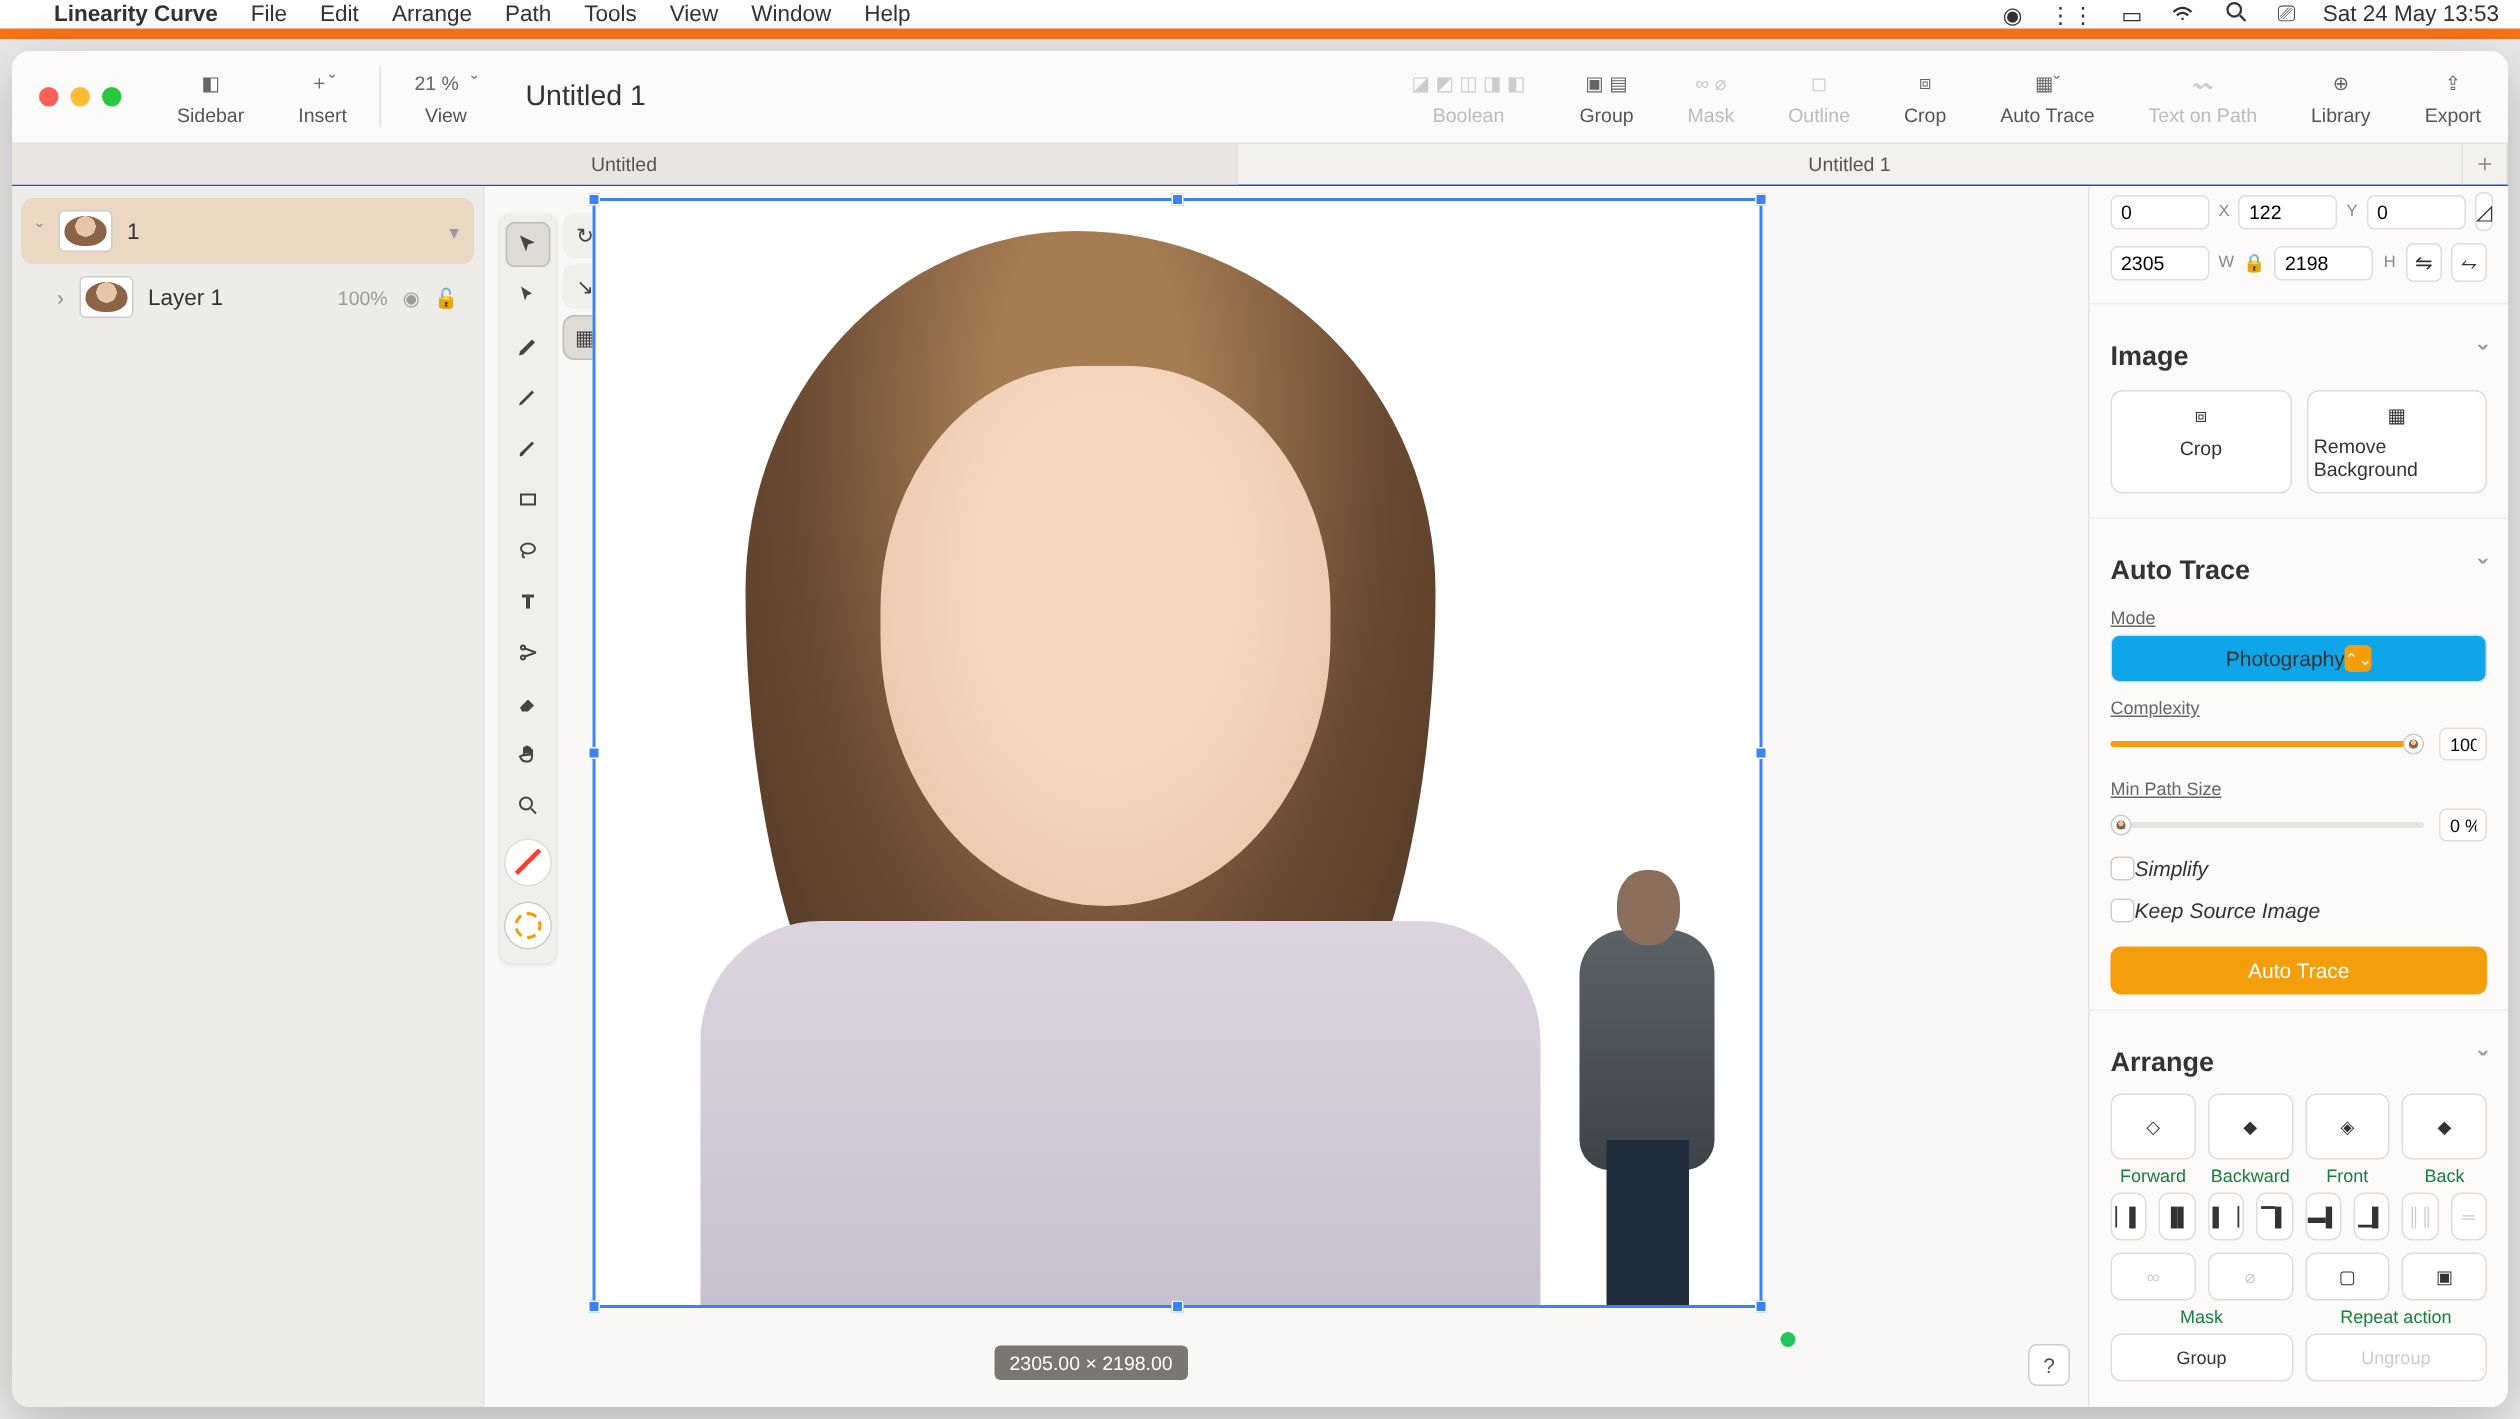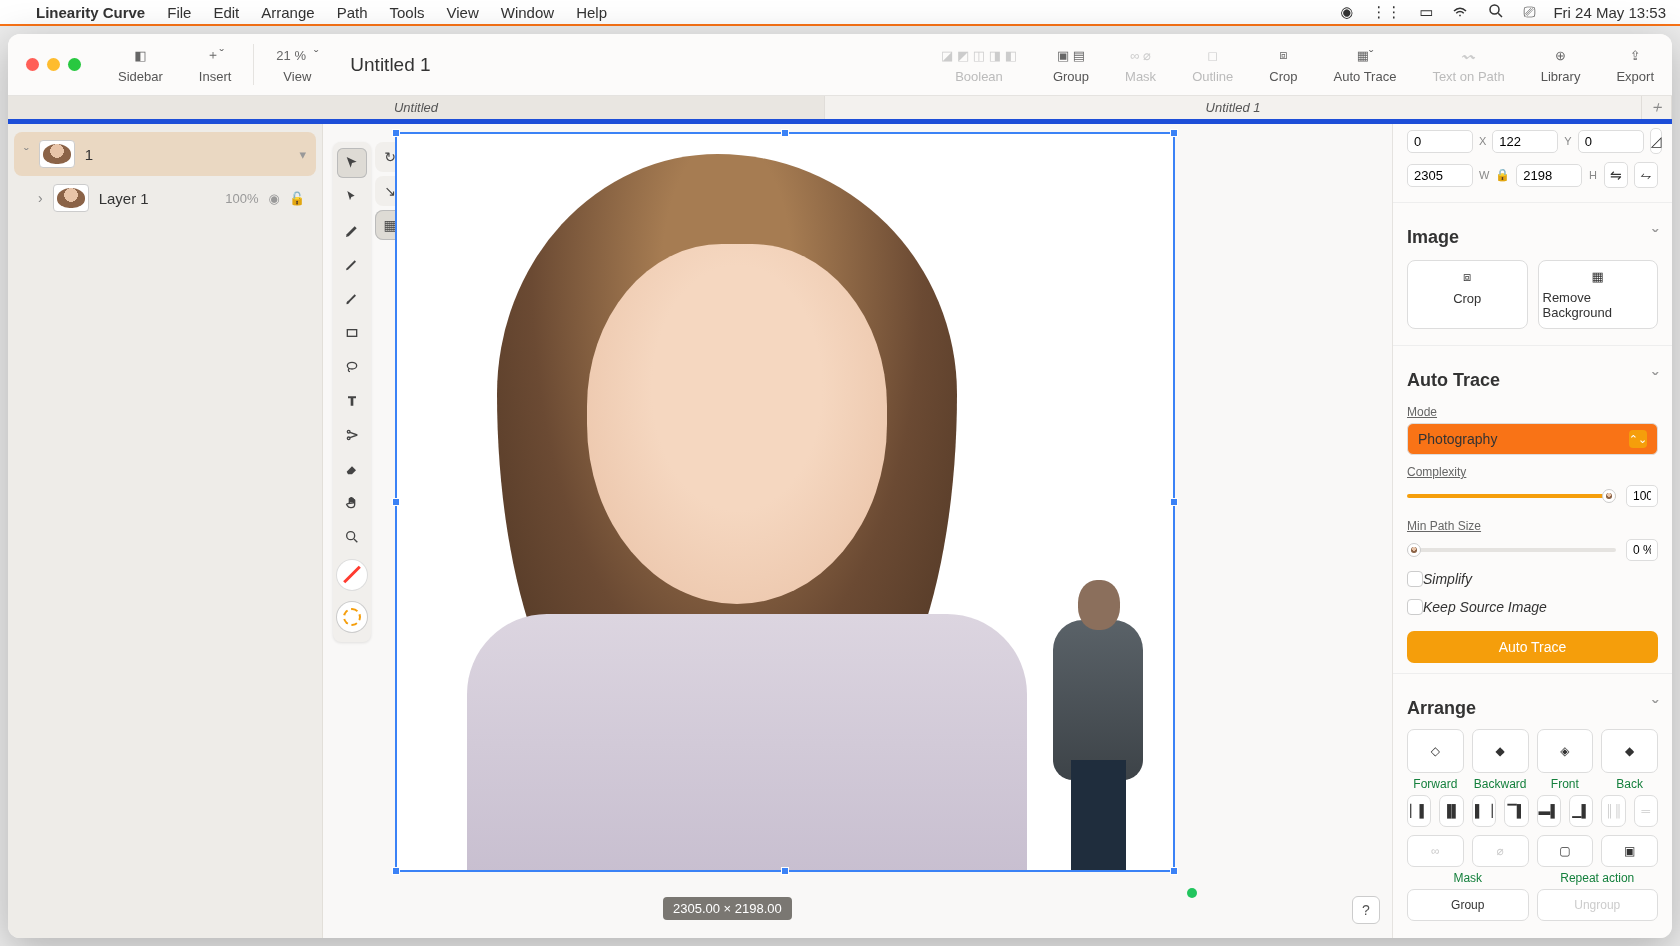--- a/index.html
+++ b/index.html
@@ -1,19 +1,19 @@
 <!DOCTYPE html>
 <html><head>
 <meta charset="utf-8">
 <style>
 * { margin:0; padding:0; box-sizing:border-box; font-family:-apple-system,BlinkMacSystemFont,"Segoe UI",sans-serif; }
 body { width:1680px; height:946px; background:#ececec; overflow:hidden; font-size:14px; color:#333; }
 
 
-.menubar { height:26px; background:#fff; display:flex; align-items:center; padding:0 14px; gap:22px; font-size:15px; border-bottom:2px solid #f97316;}
+.menubar { height:26px; background:#fff; display:flex; align-items:center; padding:0 14px; gap:22px; font-size:15px; border-bottom:7px solid #f97316;}
 .menubar .apple { font-size:17px; }
 .menubar .app { font-weight:600; }
 .menubar .spacer { flex:1; }
 .menubar .status { display:flex; align-items:center; gap:18px; font-size:15px;}
 .status svg { width:18px; height:18px; }
 .status .dt { font-weight:500; }
 
 
 .window { position:absolute; left:8px; top:34px; right:8px; bottom:8px; background:#f9f8f7; border-radius:12px; box-shadow:0 10px 40px rgba(0,0,0,.25); overflow:hidden; display:flex; flex-direction:column;}
 .titlebar { height:62px; display:flex; align-items:stretch; background:#fcfbfa; border-bottom:1px solid #e5e3e0;}
@@ -23,21 +23,21 @@
 .tb-item { display:flex; flex-direction:column; align-items:center; justify-content:center; gap:4px; padding:0 18px; color:#555; font-size:13px;}
 .tb-item .ico { height:20px; display:flex; align-items:center; justify-content:center; color:#666;}
 .tb-item.dim { color:#bbb; }
 .tb-item.dim .ico { color:#ccc; }
 .zoom { display:flex; align-items:center; gap:8px;}
 .doc-title { font-size:19px; font-weight:500; padding-left:14px; display:flex; align-items:center; color:#333;}
 .tb-right { margin-left:auto; display:flex;}
 .tb-sep { width:1px; background:#e5e3e0; margin:10px 4px;}
 
 
-.tabs { height:28px; display:flex; background:#f3f1ee; border-bottom:5px solid #1d4ed8; font-size:13px;font-style:italic;}
+.tabs { height:28px; display:flex; background:#f3f1ee; border-bottom:1px solid #1d4ed8; font-size:13px;}
 .tab { flex:1; display:flex; align-items:center; justify-content:center; border-right:1px solid #e0ddd9; color:#555;}
 .tab.active { background:#e9e6e1; }
 .tab.add { flex:0 0 30px; font-size:16px; color:#888;}
 
 
 .main { flex:1; display:flex; overflow:hidden;}
 .sidebar { width:315px; background:#eeece8; border-right:1px solid #e2dfd9; padding:8px 6px;}
 .layer-row { display:flex; align-items:center; height:44px; border-radius:8px; padding:0 10px; gap:10px;}
 .layer-row.sel { background:#ead8c2; }
 .thumb { width:36px; height:28px; background:#fff; border:1px solid #ccc; border-radius:4px; position:relative; overflow:hidden;}
@@ -78,21 +78,21 @@
 .rp-title { text-align:center; font-weight:600; padding:12px 0 8px; font-size:16px;}
 .rp-row { display:flex; gap:6px; padding:4px 14px; align-items:center;}
 .rp-row input[type=text]{ width:66px; border:1px solid #ddd; border-radius:5px; padding:3px 6px; font-size:13px;}
 .rp-row .lbl { font-size:11px; color:#888; width:12px; text-align:center;}
 .rp-row .iconbtn { width:30px; height:26px; border:1px solid #ddd; border-radius:5px; display:flex;align-items:center;justify-content:center; background:#fff;}
 .section-h { display:flex; align-items:center; justify-content:space-between; padding:14px 14px 6px; font-weight:600; font-size:18px;}
 .section-h .chev{color:#999;}
 .btn-pair { display:flex; gap:10px; padding:6px 14px;}
 .btn-pair .btn { flex:1; border:1px solid #ddd; border-radius:8px; background:#fff; padding:8px 4px; display:flex; flex-direction:column; align-items:center; gap:6px; font-size:13px;}
 .field-label { font-size:12px; color:#666; padding:8px 14px 2px;text-decoration:underline;}
-.select { margin:2px 14px; border:1px solid #ddd; border-radius:6px; padding:6px 10px; background:#f97316; display:flex; justify-content:space-between; align-items:center;}
+.select { margin:2px 14px; border:1px solid #ddd; border-radius:6px; padding:6px 10px; background:#0ea5e9; display:flex; justify-content:center; align-items:center;}
 .select .knob { width:18px; height:18px; background:#f59e0b; border-radius:4px; display:flex;align-items:center;justify-content:center;color:#fff;font-size:11px;}
 .slider-row { display:flex; align-items:center; gap:10px; padding:4px 14px;}
 .slider { flex:1; height:4px; background:linear-gradient(to right,#f59e0b var(--p,100%),#e5e3e0 var(--p,100%)); border-radius:2px; position:relative;}
 .slider .thumb { position:absolute; right:0; top:-5px; width:14px; height:14px; background:#fff; border:1px solid #ccc; border-radius:50%;}
 .slider.zero .thumb { left:0; right:auto;}
 .slider.zero { background:#e5e3e0;}
 .pct { width:32px; border:1px solid #ddd; border-radius:5px; padding:3px 6px; font-size:12px; text-align:left;}
 .check-row { display:flex; align-items:center; padding:6px 14px;font-style:italic;}
 .checkbox { width:16px; height:16px; border:1px solid #ccc; border-radius:4px; background:#fff;}
 .big-btn { margin:10px 14px; background:#f59e0b; color:#fff; text-align:center; padding:8px; border-radius:7px; font-weight:500;}
@@ -128,21 +128,21 @@
           <path d="M4 12c5-5 11-5 16 0M7 15c3-3 7-3 10 0M11 18h2"></path>
         </svg>
     </span>
     <span>
       <svg viewBox="0 0 24 24" fill="none" stroke="currentColor" stroke-width="2">
           <circle cx="10" cy="10" r="6"></circle>
           <path d="M20 20l-5-5"></path>
         </svg>
     </span>
     <span>⎚</span>
-    <span class="dt">Fri 24 May  13:53</span>
+    <span class="dt">Sat 24 May  13:53</span>
   </div>
 </div>
 
 <div class="window">
 
   <div class="titlebar">
     <div class="traffic">
       <div class="tl r"></div>
       <div class="tl y"></div>
       <div class="tl g"></div>

